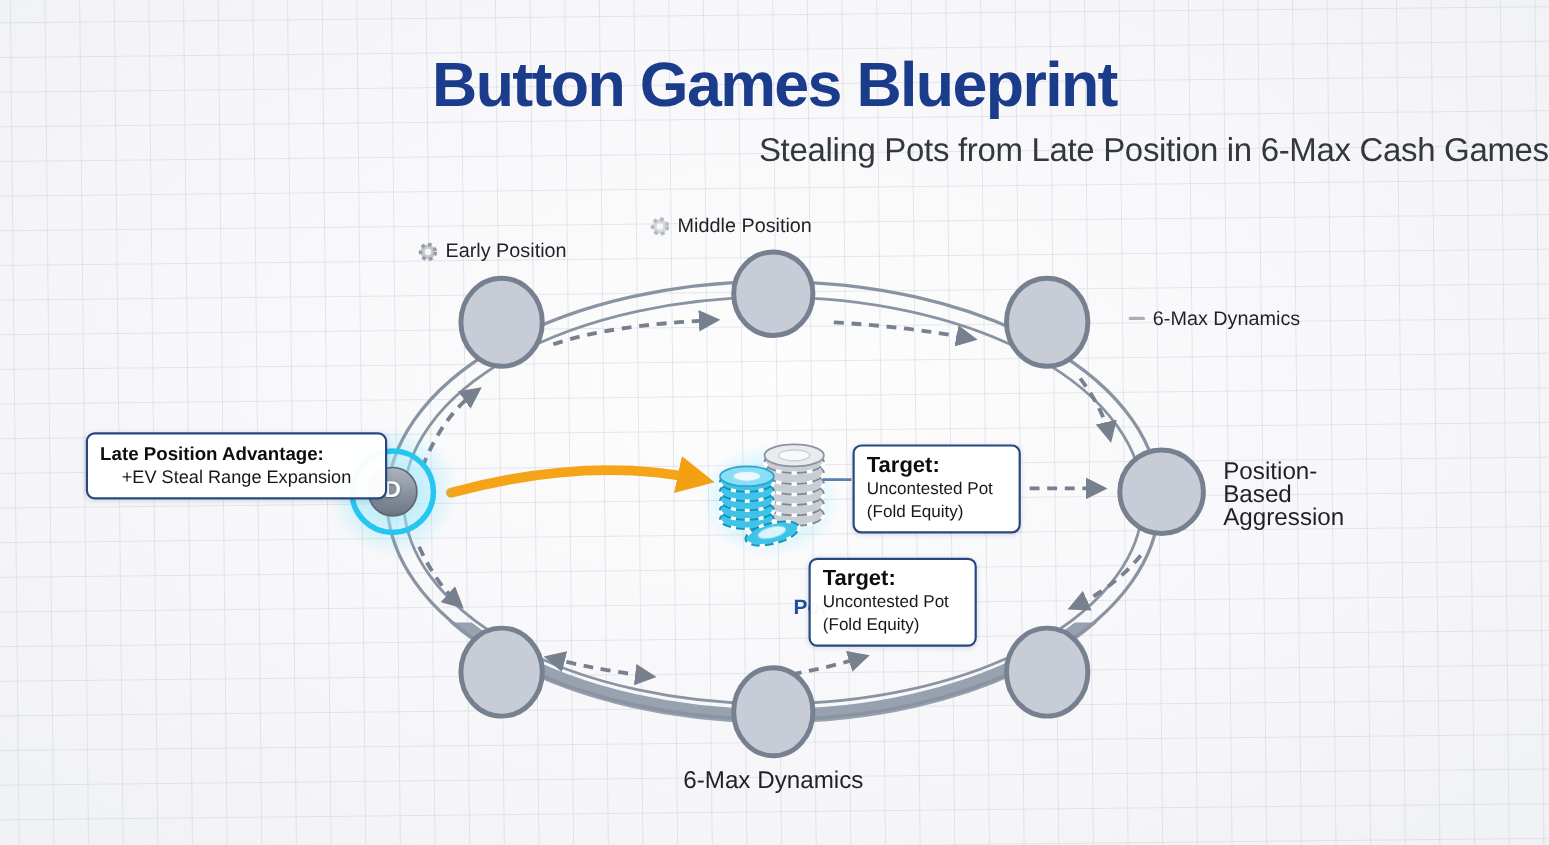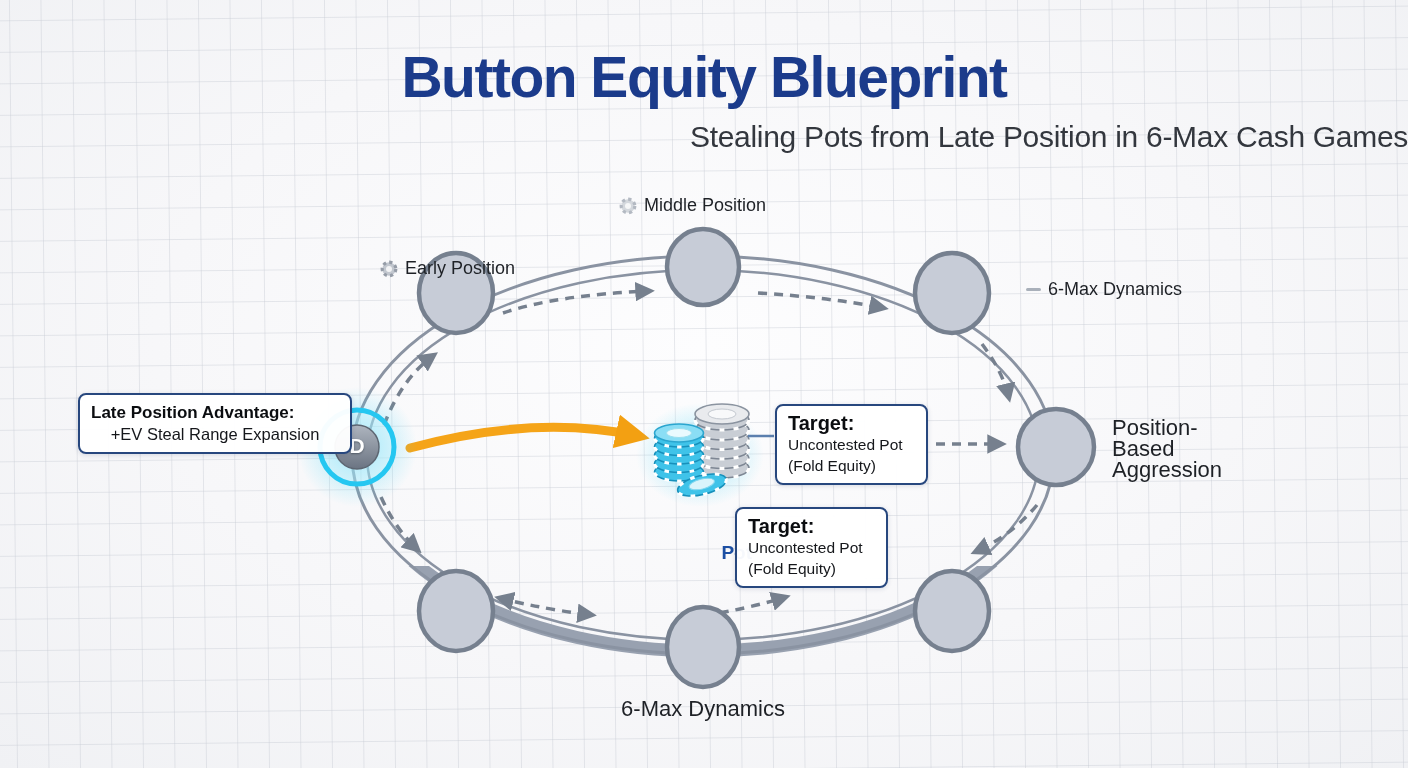--- a/index.html
+++ b/index.html
@@ -37,21 +37,21 @@
   .pot-label{position:absolute;font-size:19px;font-weight:bold;color:#1c4fa3;text-align:right;margin-top:33px;}
   .dealer-letter{position:absolute;width:44px;text-align:center;
     font-size:21px;font-weight:bold;color:#ffffff;text-shadow:0 1px 2px rgba(40,50,60,0.55);}
 </style>
 </head>
 <body>
 
 <div class="stage">
   <div class="grid-bg"></div>
 
-  <h1 class="title">Button Equity Blueprint</h1>
+  <h1 class="title">Button Games Blueprint</h1>
   <div class="subtitle">Stealing Pots from Late Position in 6-Max Cash Games</div>
 
   <svg class="diagram-svg" width="1408" height="768" viewBox="0 0 1408 768">
     <defs>
       <marker id="mGray" viewBox="0 0 10 10" refX="7.5" refY="5" markerWidth="5.6" markerHeight="5.6" orient="auto-start-reverse">
         <path d="M0 0 L10 5 L0 10 Z" fill="#76808e"></path>
       </marker>
       <marker id="mOrange" viewBox="0 0 10 10" refX="6.5" refY="5" markerWidth="3.8" markerHeight="3.8" orient="auto">
         <path d="M0 0 L10 5 L0 10 Z" fill="#f3a012"></path>
       </marker>
@@ -146,30 +146,30 @@
       <g transform="rotate(-14 702 485)">
         <ellipse cx="702" cy="485" rx="25" ry="9.5" fill="#3fc3e9" stroke="#1790bb" stroke-width="1.6"></ellipse>
         <ellipse cx="702" cy="485" rx="25" ry="9.5" fill="none" stroke="#ffffff" stroke-width="3" stroke-dasharray="4.5 8"></ellipse>
         <ellipse cx="702" cy="484" rx="13" ry="5" fill="#d9f4fb" stroke="#7fd6ee" stroke-width="1"></ellipse>
       </g>
     </g>
 
     <path d="M 748 436 L 774 436" stroke="#5b7fae" stroke-width="2.5" fill="none"></path>
   </svg>
 
-  <div class="poslabel" style="left:380px;top:218px;margin-top:40px;">
+  <div class="poslabel" style="left:380px;top:218px;">
     <svg width="18" height="18" viewBox="0 0 18 18">
       <circle cx="9" cy="9" r="6.8" fill="#c2c7cf"></circle>
       <circle cx="9" cy="9" r="6.8" fill="none" stroke="#959ca7" stroke-width="3.2" stroke-dasharray="3.2 3.2"></circle>
       <circle cx="9" cy="9" r="3" fill="#f2f3f5"></circle>
     </svg>
     <span>Early Position</span>
   </div>
 
-  <div class="poslabel" style="left:619px;top:195px;">
+  <div class="poslabel" style="left:591px;top:195px;">
     <svg width="18" height="18" viewBox="0 0 18 18">
       <circle cx="9" cy="9" r="6.8" fill="#d4d8dd"></circle>
       <circle cx="9" cy="9" r="6.8" fill="none" stroke="#b3b9c2" stroke-width="3.2" stroke-dasharray="3.2 3.2"></circle>
       <circle cx="9" cy="9" r="3" fill="#f6f7f8"></circle>
     </svg>
     <span>Middle Position</span>
   </div>
 
   <div class="poslabel" style="left:1026px;top:279px;">
     <span class="legend-dash"></span>

